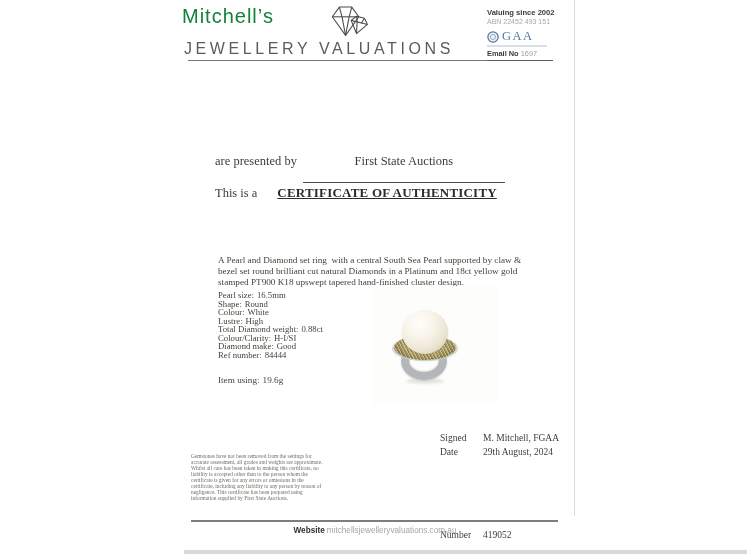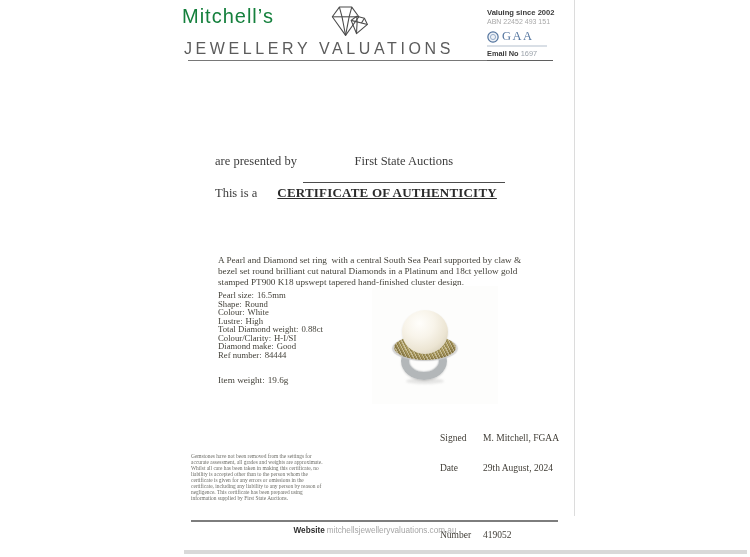--- a/index.html
+++ b/index.html
@@ -78,21 +78,21 @@
   }
   .photo .shadow {
     position:absolute; left:34px; top:92px; width:38px; height:6px; border-radius:50%;
     background:rgba(120,120,120,0.18); filter:blur(1px); z-index:0;
   }
 
   
   .sig-row { position:absolute; font-size:9.5px; color:#403d36; }
   .sig-row .lbl { display:inline-block; width:43px; }
   .sig-signed { left:440px; top:433px; }
-  .sig-date   { left:440px; top:463px; }
+  .sig-date   { left:440px; top:447px; }
   .sig-number { left:440px; top:482px;margin-top:48px; }
 
   
   .disclaimer {
     left:191px; top:453px; width:136px; font-size:5.4px; line-height:6px;
     color:#6d6d67;
   }
 
   
   .footer-rule { left:191px; top:520px; width:367px; height:1.5px; background:#7d7d7d; }
@@ -161,21 +161,21 @@
     <div class="detail-row"><span class="lbl">Shape:</span><span>Round</span></div>
     <div class="detail-row"><span class="lbl">Colour:</span><span>White</span></div>
     <div class="detail-row"><span class="lbl">Lustre:</span><span>High</span></div>
     <div class="detail-row"><span class="lbl">Total Diamond weight:</span><span>0.88ct</span></div>
     <div class="detail-row"><span class="lbl">Colour/Clarity:</span><span>H-I/SI</span></div>
     <div class="detail-row"><span class="lbl">Diamond make:</span><span>Good</span></div>
     <div class="detail-row"><span class="lbl">Ref number:</span><span>84444</span></div>
   </div>
 
   <div class="abs item-weight">
-    <span class="lbl">Item weight:</span><span>19.6g</span>
+    <span class="lbl">Item using:</span><span>19.6g</span>
   </div>
 
   <div class="abs photo">
     <div class="shadow"></div>
     <div class="band"></div>
     <div class="cluster"></div>
     <div class="pearl"></div>
   </div>
 
   <div class="sig-row sig-signed">

